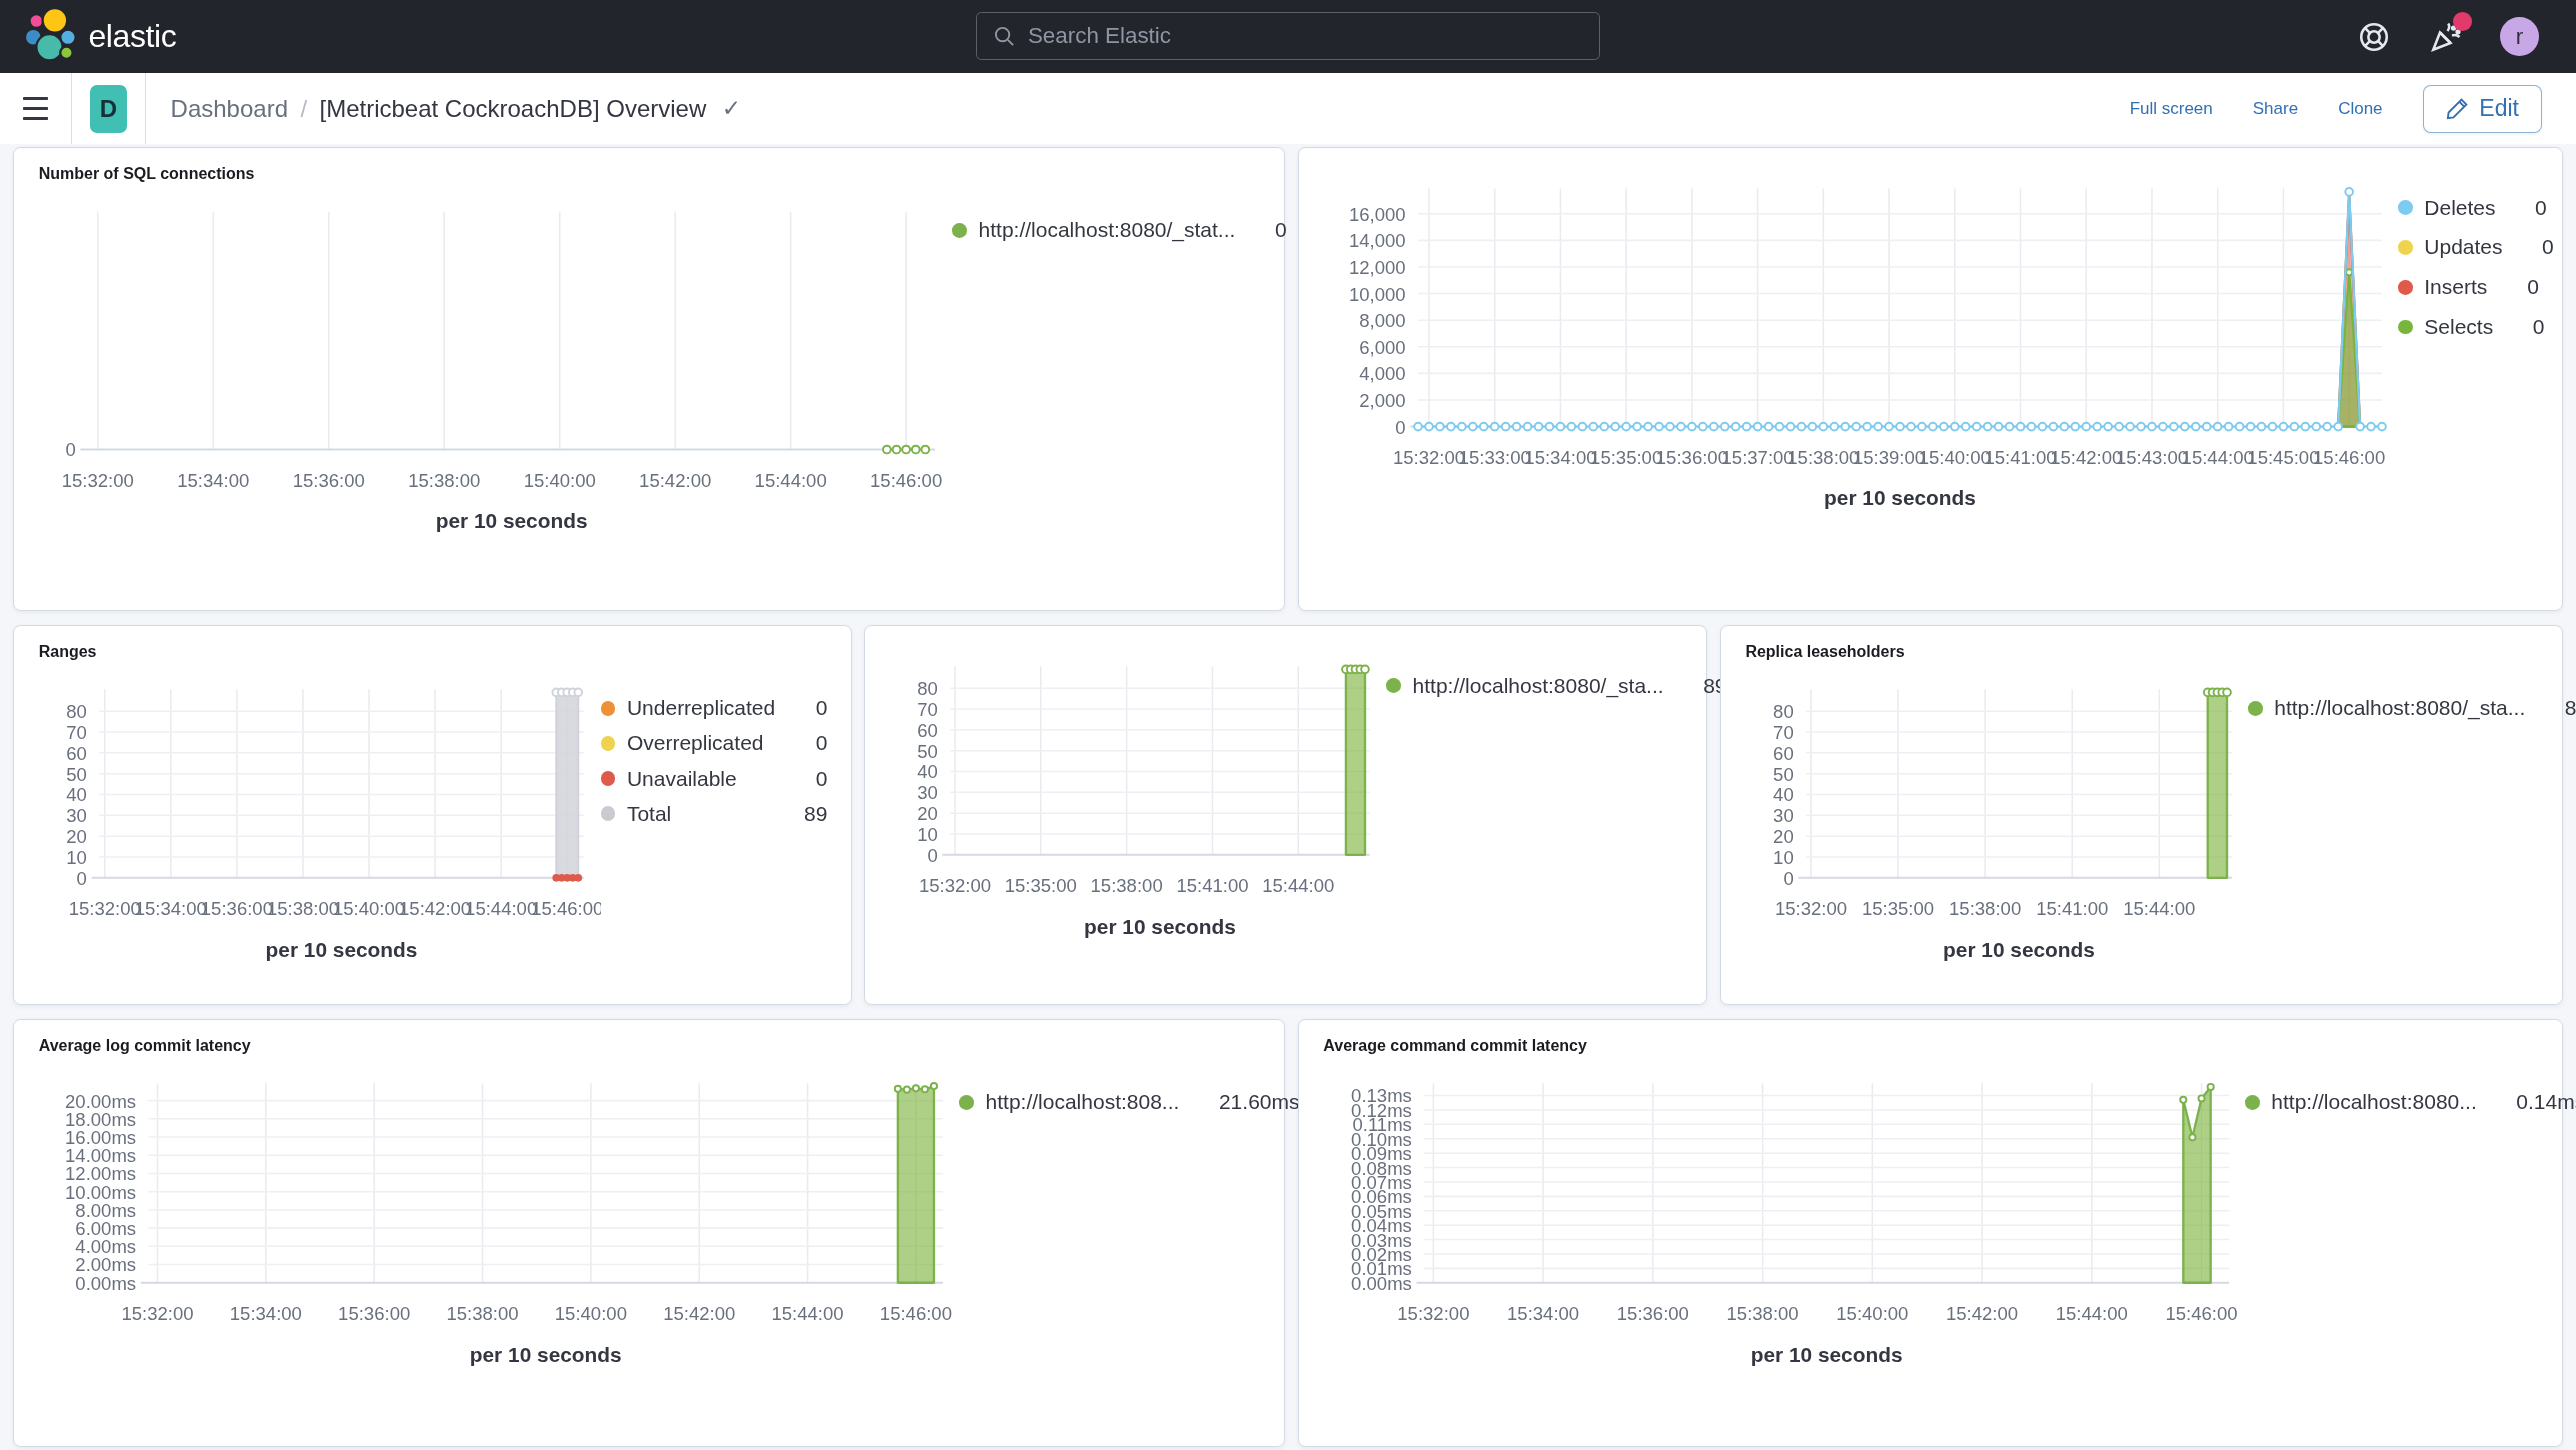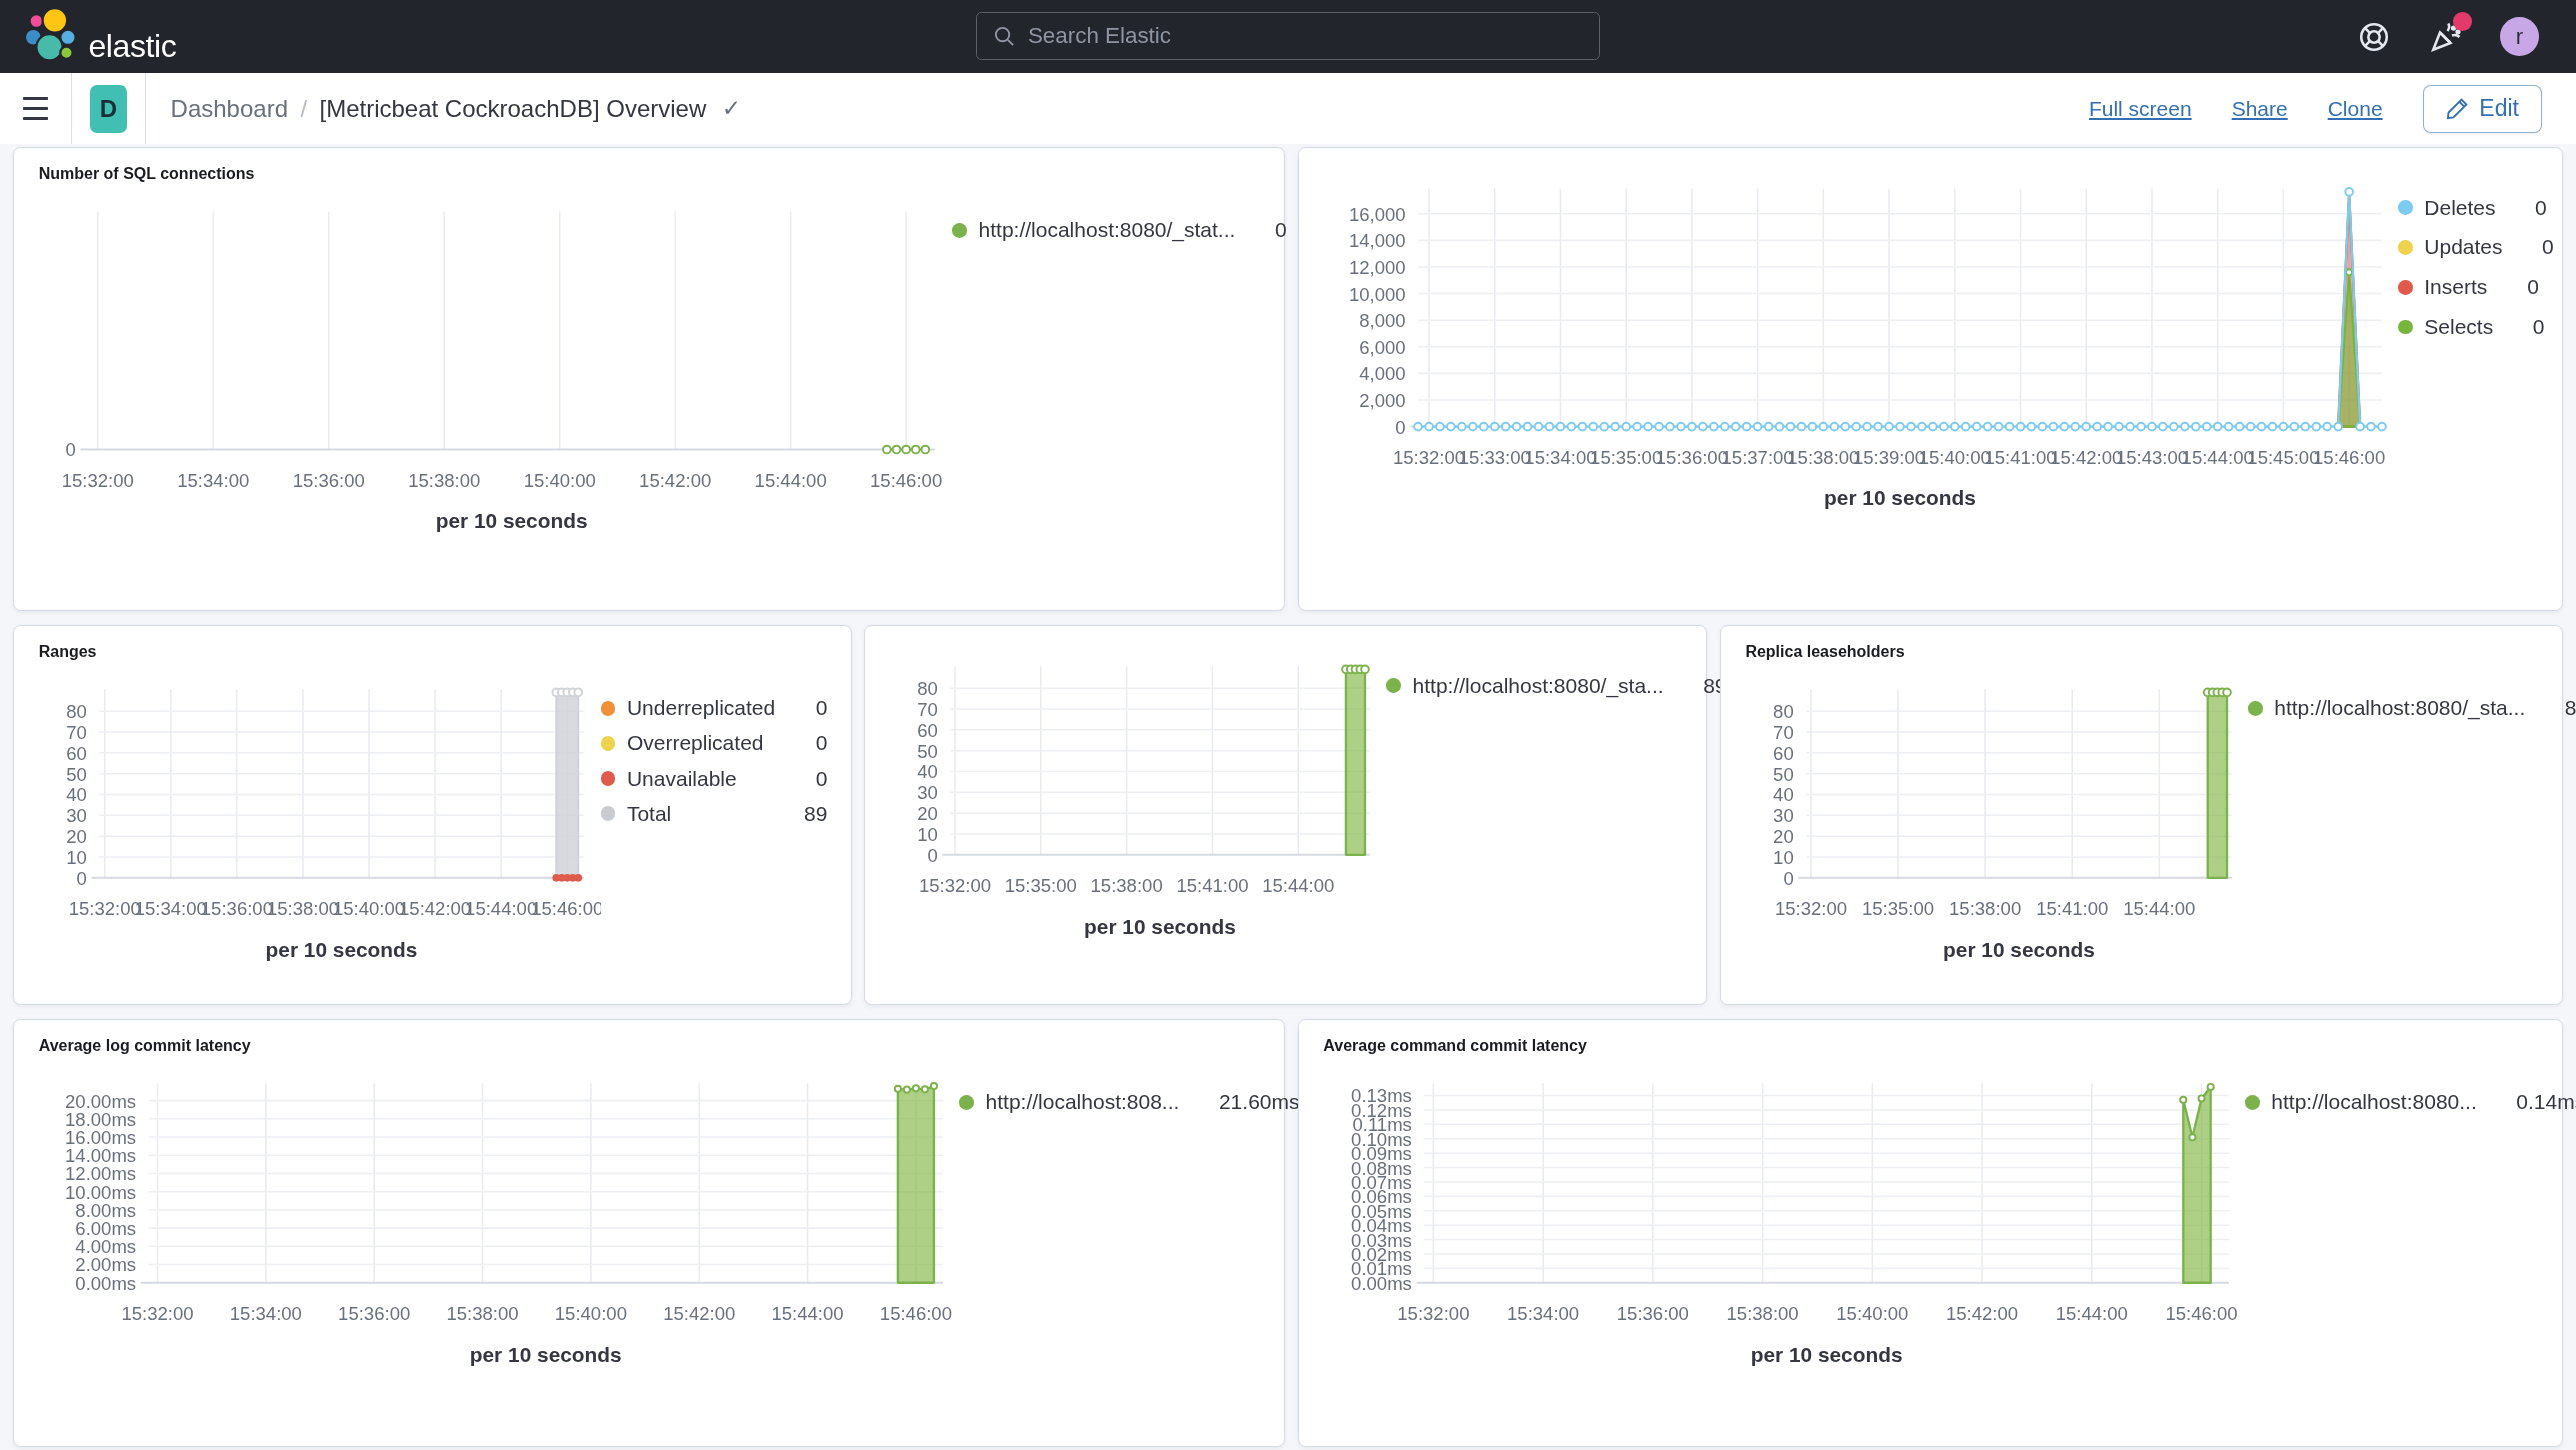--- a/index.html
+++ b/index.html
@@ -1,21 +1,21 @@
 <!DOCTYPE html>
 <html style="font-size:12.4px"><head>
 <meta charset="utf-8">
 <style>
   * { margin:0; padding:0; box-sizing:border-box; }
   html,body { width:2576px; height:1451px; overflow:hidden;
     font-family:"Liberation Sans","DejaVu Sans",sans-serif; background:#F4F6F9; }
 
   
   .hdr { position:relative; height:73px; background:#23252C; display:flex; align-items:center; }
-  .logo { display:flex; align-items:flex-end; gap:12.4px; padding-left:23px; }
+  .logo { display:flex; align-items:center; gap:12.4px; padding-left:23px; }
   .logo-text { color:#FFFFFF; font-size:32px; font-weight:500; letter-spacing:-0.4px; }
   .searchbox { position:absolute; left:50%; top:12.4px; transform:translateX(-50%);
     width:624px; height:48px; border:0.8px solid #5C6167; border-radius:5.4px;
     display:flex; align-items:center; padding:0 15.5px; gap:12.4px; background:#23252C; }
   .searchbox input { flex:1; background:transparent; border:none; outline:none;
     color:#D8DCE4; font-size:22.4px; font-family:inherit; }
   .searchbox input::placeholder { color:#8E95A3; }
   .hdr-right { margin-left:auto; display:flex; align-items:center; gap:36px; padding-right:37px; }
   .hdr-iconbtn { position:relative; width:36px; height:36px; display:flex; align-items:center;
     justify-content:center; cursor:pointer; }
@@ -32,21 +32,21 @@
   .vdiv { width:0.8px; height:100%; background:#D9DEE8; }
   .dbadge-wrap { width:73px; display:flex; justify-content:center; }
   .dbadge { width:37px; height:48px; border-radius:7px; background:#41BFB2; color:#16303A;
     font-size:24px; font-weight:700; display:flex; align-items:center; justify-content:center; }
   .crumbs { display:flex; align-items:center; gap:12.4px; padding-left:25px; font-size:24px; }
   .crumb-root { color:#69707D; cursor:pointer; }
   .crumb-sep { color:#B4BBC7; }
   .crumb-cur { color:#343741; font-weight:500; }
   .crumb-check { color:#69707D; font-size:23px; padding-left:3.1px; cursor:pointer; }
   .tbar-right { margin-left:auto; display:flex; align-items:center; gap:40px; padding-right:34px; }
-  .tlink { color:#3270B3; font-size:21px; font-weight:500; cursor:pointer;text-decoration:underline; }
+  .tlink { color:#3270B3; font-size:17px; font-weight:500; cursor:pointer; }
   .edit-btn { height:48px; padding:0 22px; border:1.5px solid rgba(50,112,179,0.55); border-radius:7.7px;
     background:#FFFFFF; color:#3270B3; font-size:23px; font-weight:500; display:flex;
     align-items:center; gap:10.8px; cursor:pointer; box-shadow:0 1.5px 3.1px rgba(0,0,0,0.05); }
 
   
   .grid { padding:3.1px 13px 0; }
   .row { display:grid; gap:12.4px; }
   .row1 { grid-template-columns:1647fr 1638fr; height:464px; }
   .row2 { grid-template-columns:1083fr 1089fr 1089fr; height:380px; margin-top:14px; }
   .row3 { grid-template-columns:1647fr 1638fr; height:428px; margin-top:14px; }

